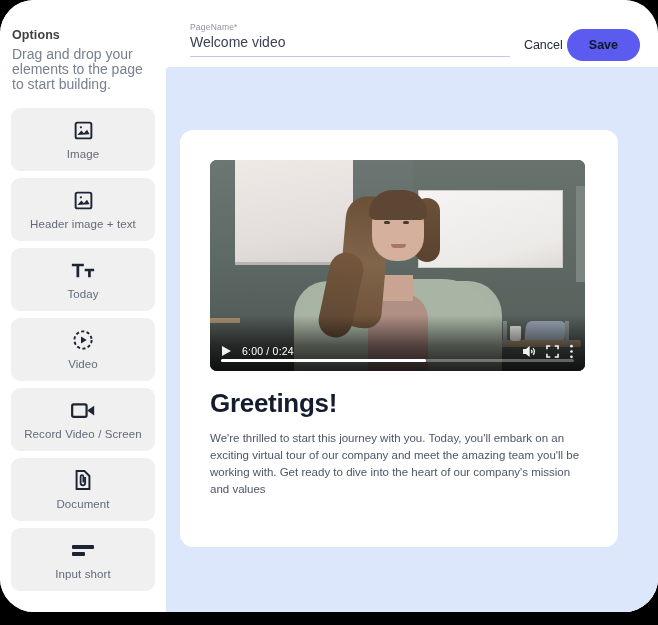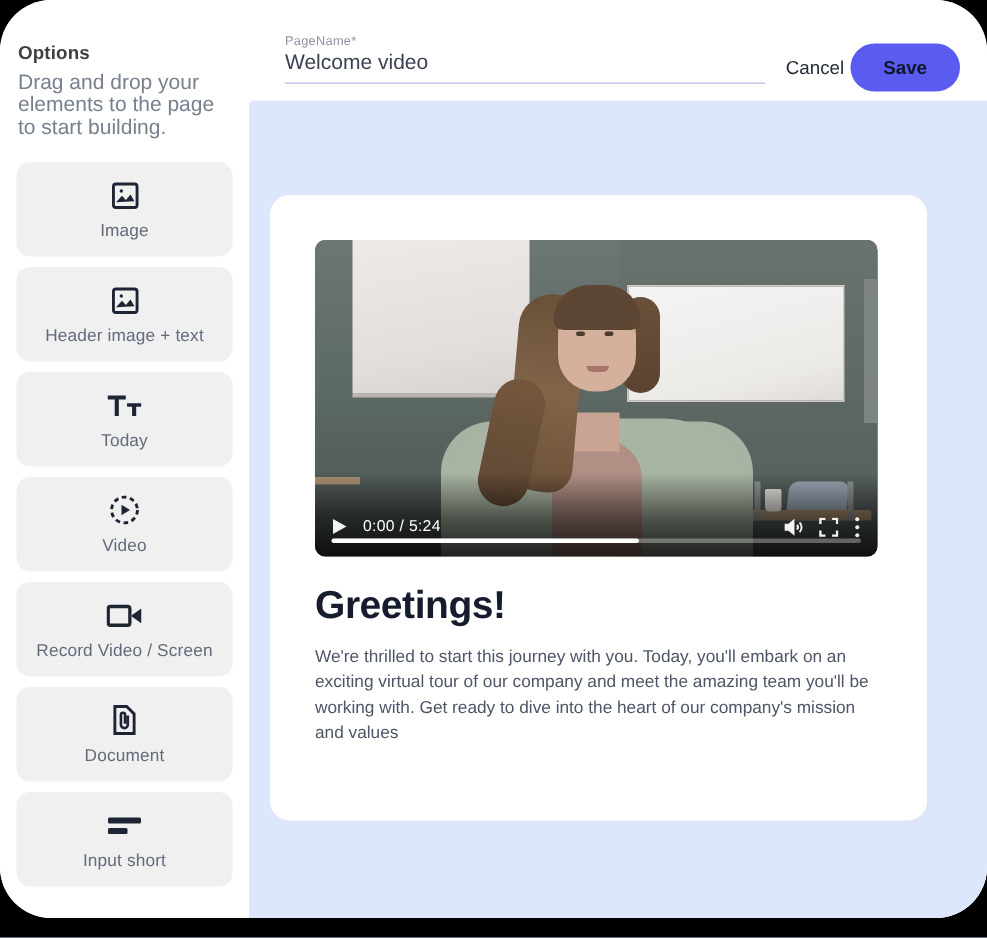--- a/index.html
+++ b/index.html
@@ -601,21 +601,21 @@
           </div>
 
           <div class="video-shade"></div>
 
           <div class="controls">
             <span class="ctrl-icon">
               <svg width="11" height="12" viewBox="0 0 11 12" fill="currentColor">
                 <path d="M1 1l9 5-9 5z"></path>
               </svg>
             </span>
-            <span class="time">0:00 / 5:24</span>
+            <span class="time">6:00 / 0:24</span>
             <span class="ctrl-spacer"></span>
             <span class="ctrl-icon">
               <svg width="14" height="13" viewBox="0 0 16 14" fill="none" stroke="currentColor" stroke-width="1.5">
                 <path d="M2 5h2.6L8 2.2v9.6L4.6 9H2z" fill="currentColor"></path>
                 <path d="M10.6 5.2a2.6 2.6 0 010 3.6"></path>
                 <path d="M12.6 3.3a5.2 5.2 0 010 7.4"></path>
               </svg>
             </span>
             <span class="ctrl-icon">
               <svg width="13" height="13" viewBox="0 0 14 14" fill="none" stroke="currentColor" stroke-width="1.7">

